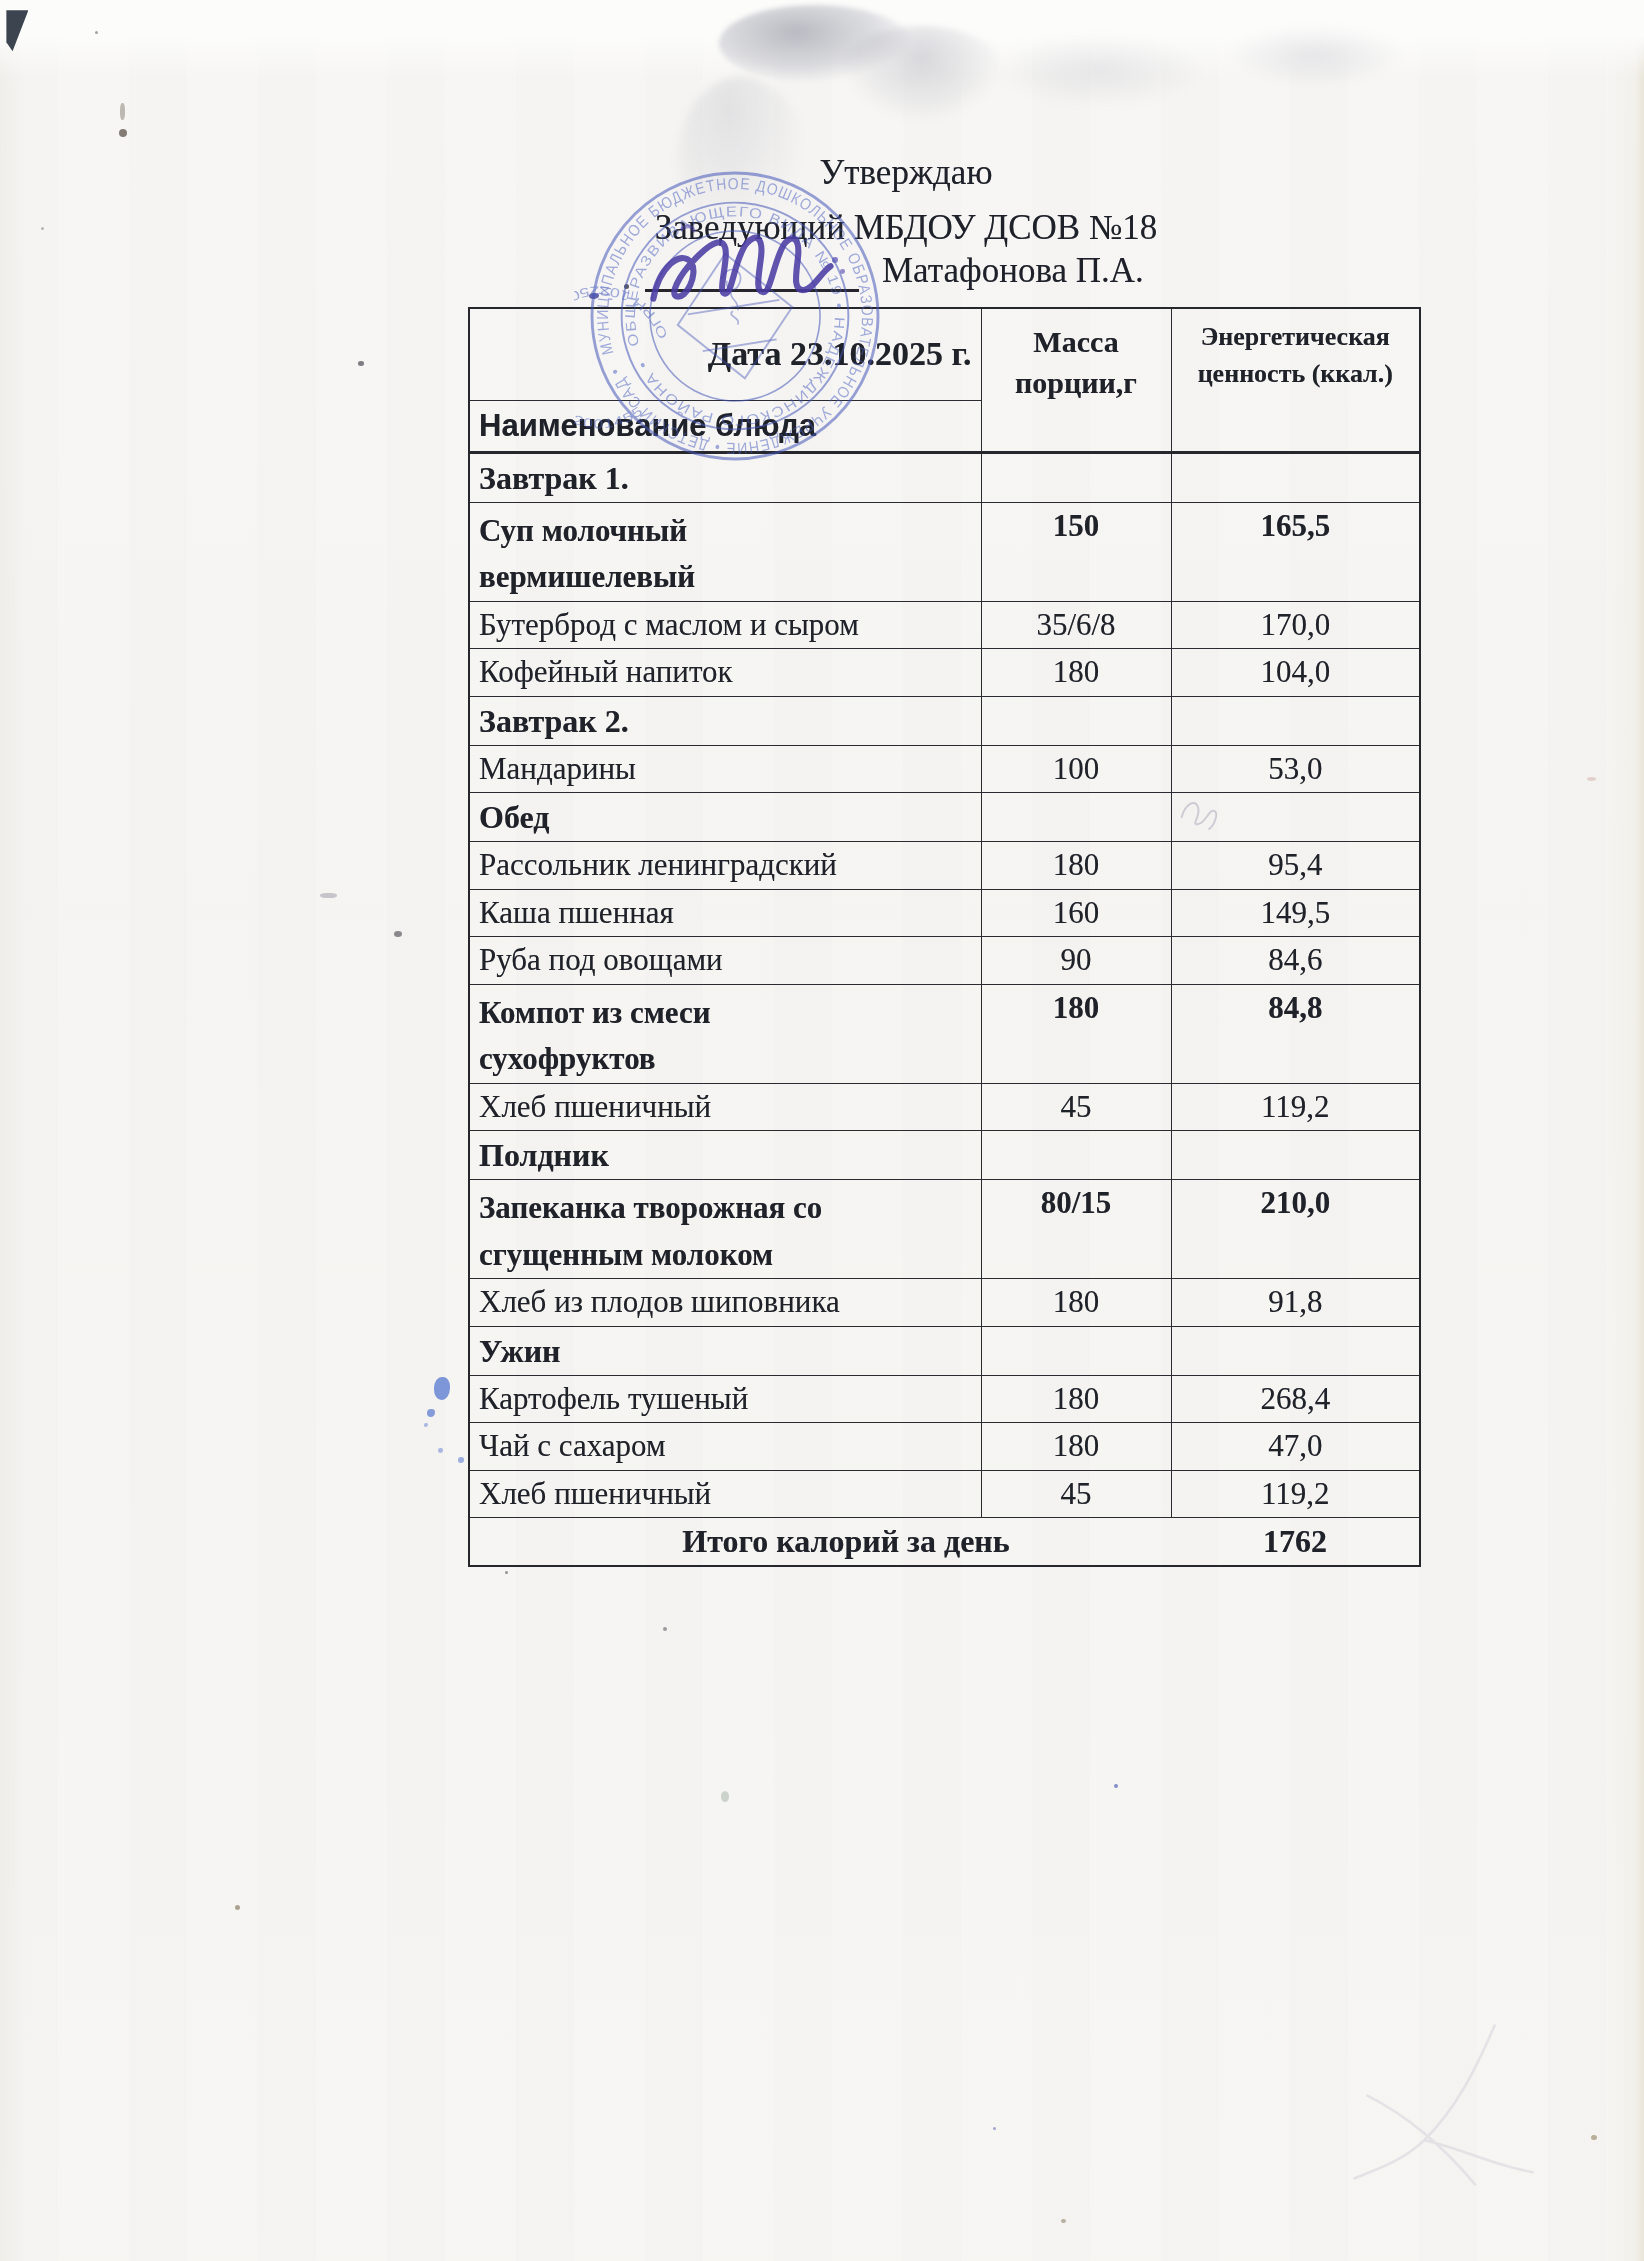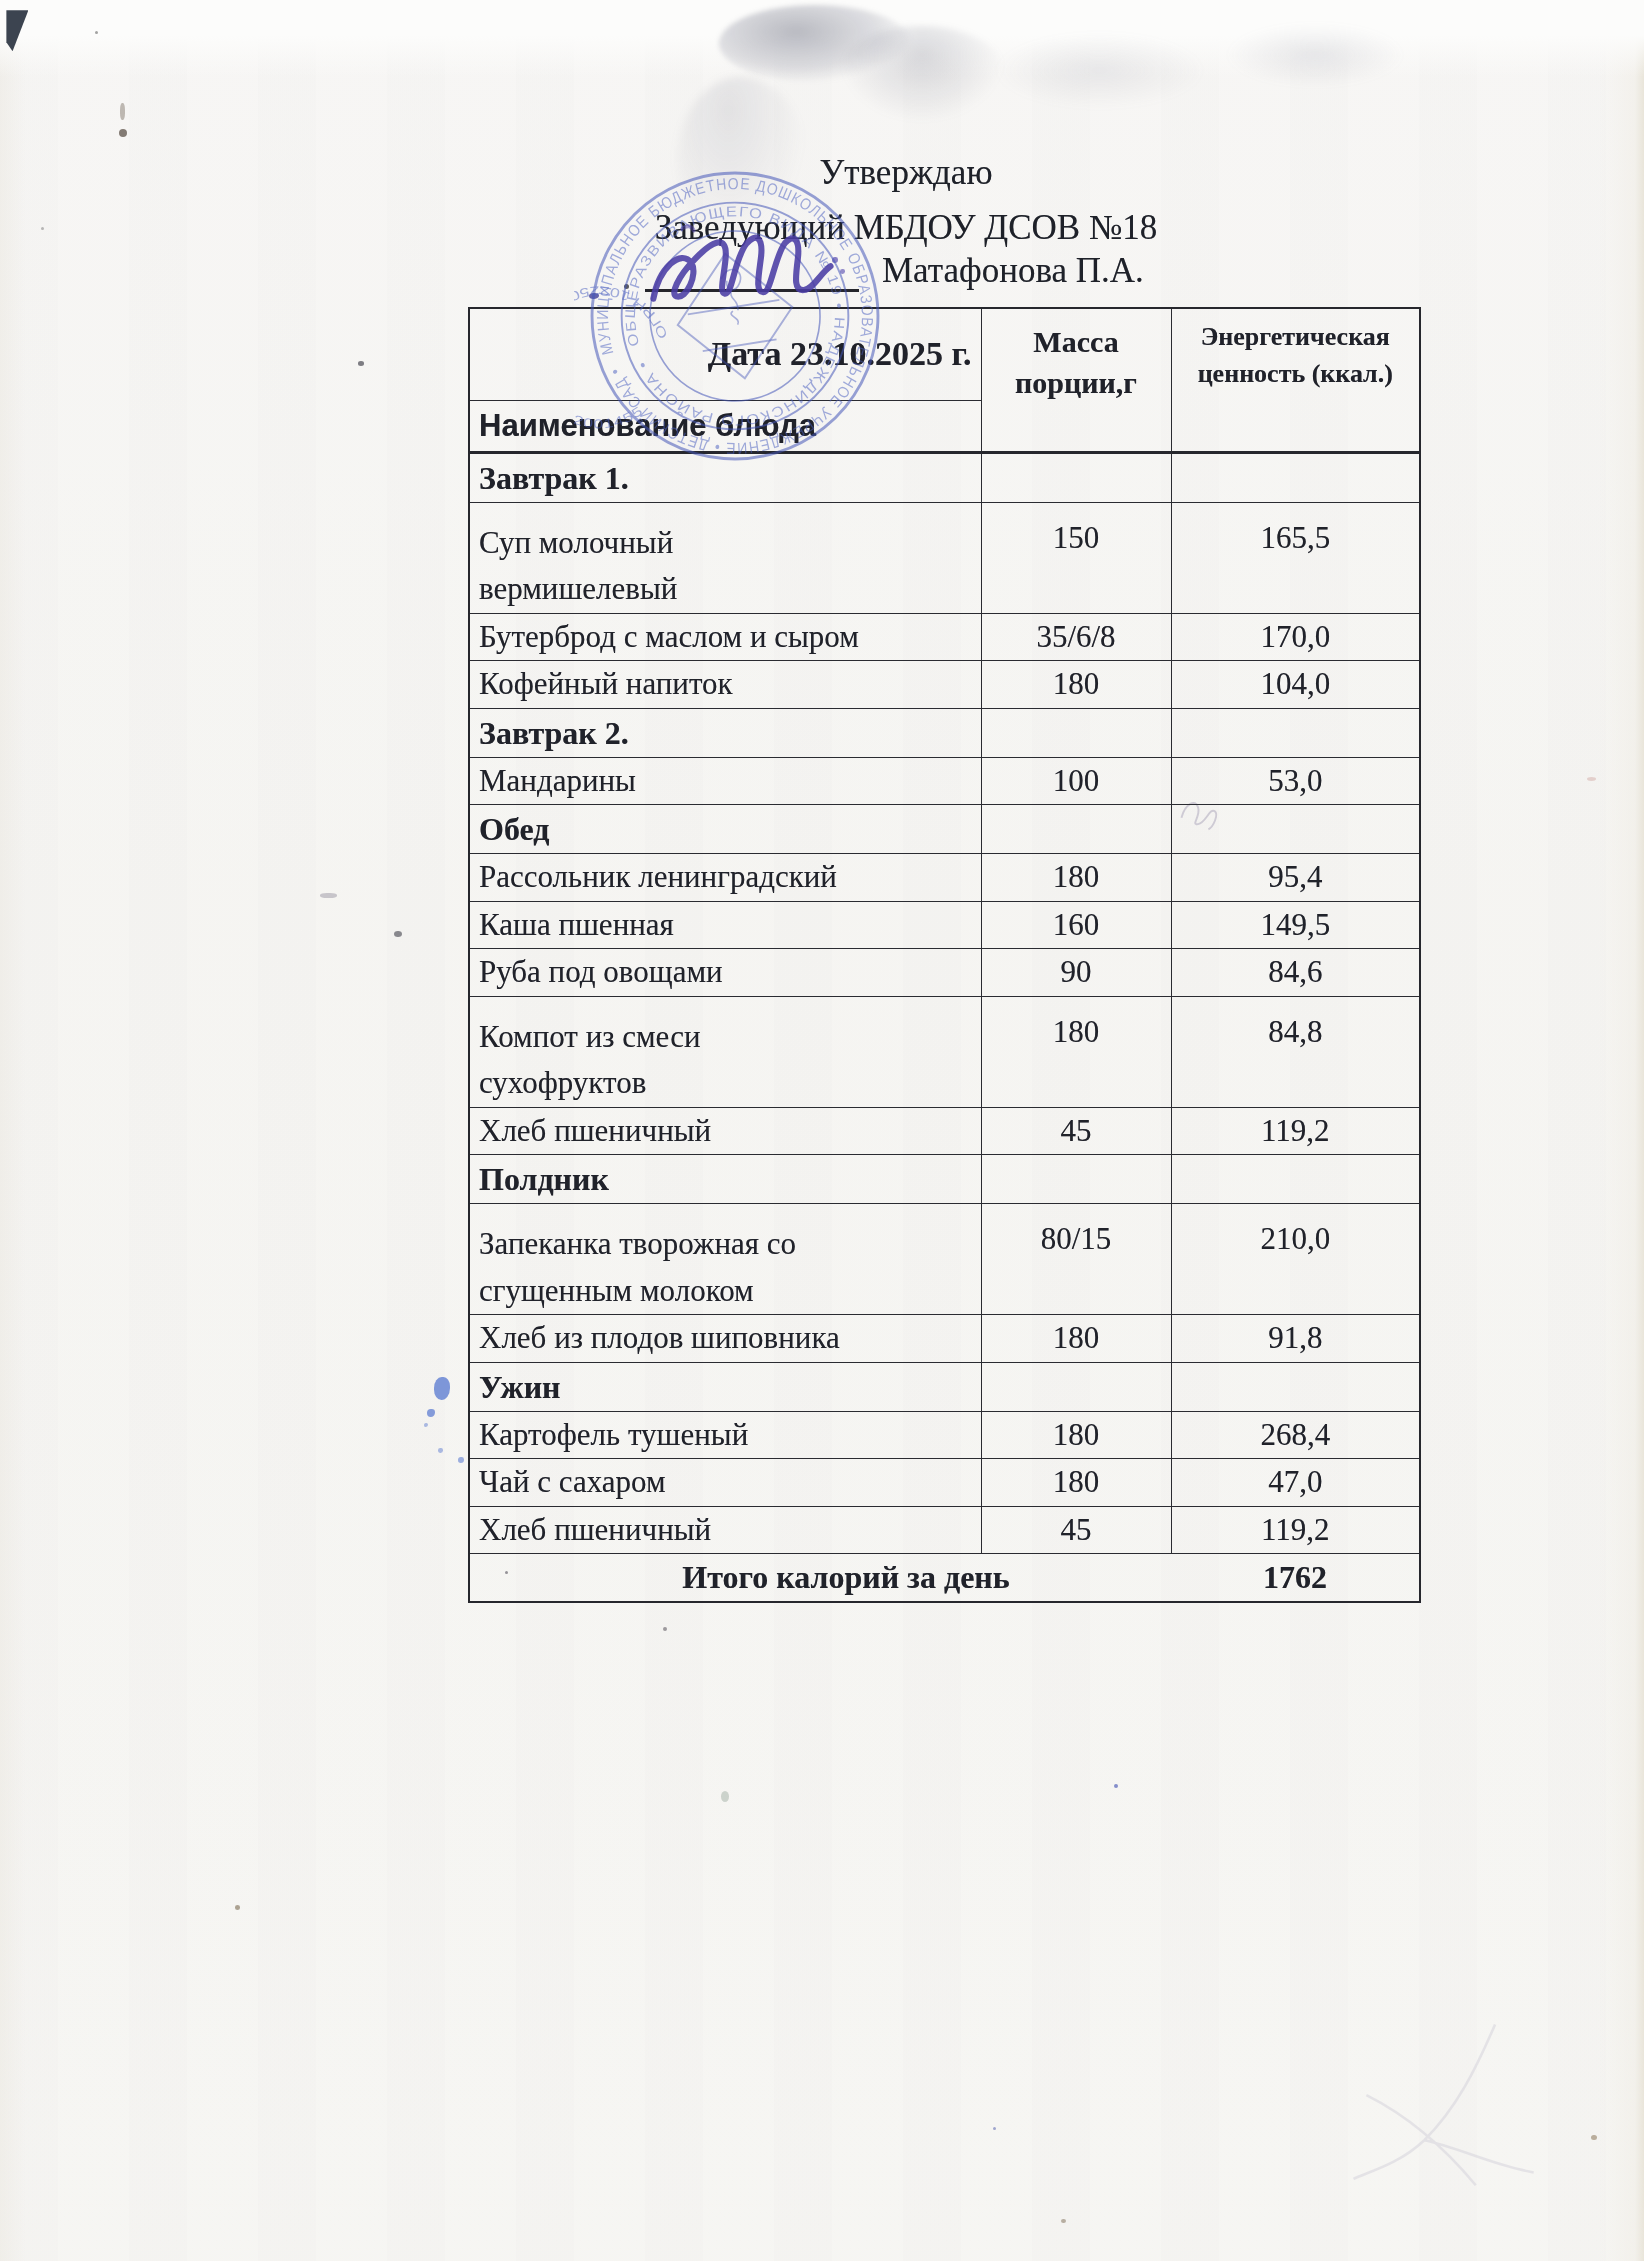--- a/index.html
+++ b/index.html
@@ -66,21 +66,21 @@
   thead td.mass{font-weight:bold;font-size:30px;text-align:center;vertical-align:top;padding-top:13px;line-height:1.35;}
   thead td.energy{font-weight:bold;font-size:26px;text-align:center;vertical-align:top;padding-top:10.3px;line-height:1.4;border-bottom:3.2px solid #26272d;}
   thead td.mass{border-bottom:3.2px solid #26272d;}
   thead tr.h2 td{font-family:"Liberation Sans", sans-serif;font-weight:bold;font-size:31px;text-align:left;border-bottom:3.2px solid #26272d;}
   tbody tr{height:45px;}
   tbody tr.tall{height:93px;}
   tbody td{font-size:31px;vertical-align:middle;}
   tbody td.c-name{text-align:left;white-space:pre-line;line-height:1.5;}
   tbody tr.section td.c-name{font-weight:bold;font-size:32px;margin-left:8px;}
   tbody td.c-val{text-align:center;}
-  tbody tr.tall td{vertical-align:top;padding-top:17px;}
+  tbody tr.tall td{vertical-align:top;padding-top:5px;font-weight:bold;}
   tfoot tr{height:48px;}
   tfoot td{font-weight:bold;font-size:32px;text-align:center;vertical-align:middle;border-bottom:5.2px solid #1c1d24;}
   tfoot td.t-label{padding-left:60px;}
   
   .stamp{position:absolute;left:574px;top:155px;width:322px;height:322px;
     filter:blur(0.5px);opacity:.88;pointer-events:none;}
   .signature{position:absolute;left:639px;top:205px;width:219px;height:103px;
     filter:blur(0.3px);pointer-events:none;}
   .inkdot{position:absolute;border-radius:50% 42% 55% 48%;background:#5f7ed2;pointer-events:none;}
 </style>

